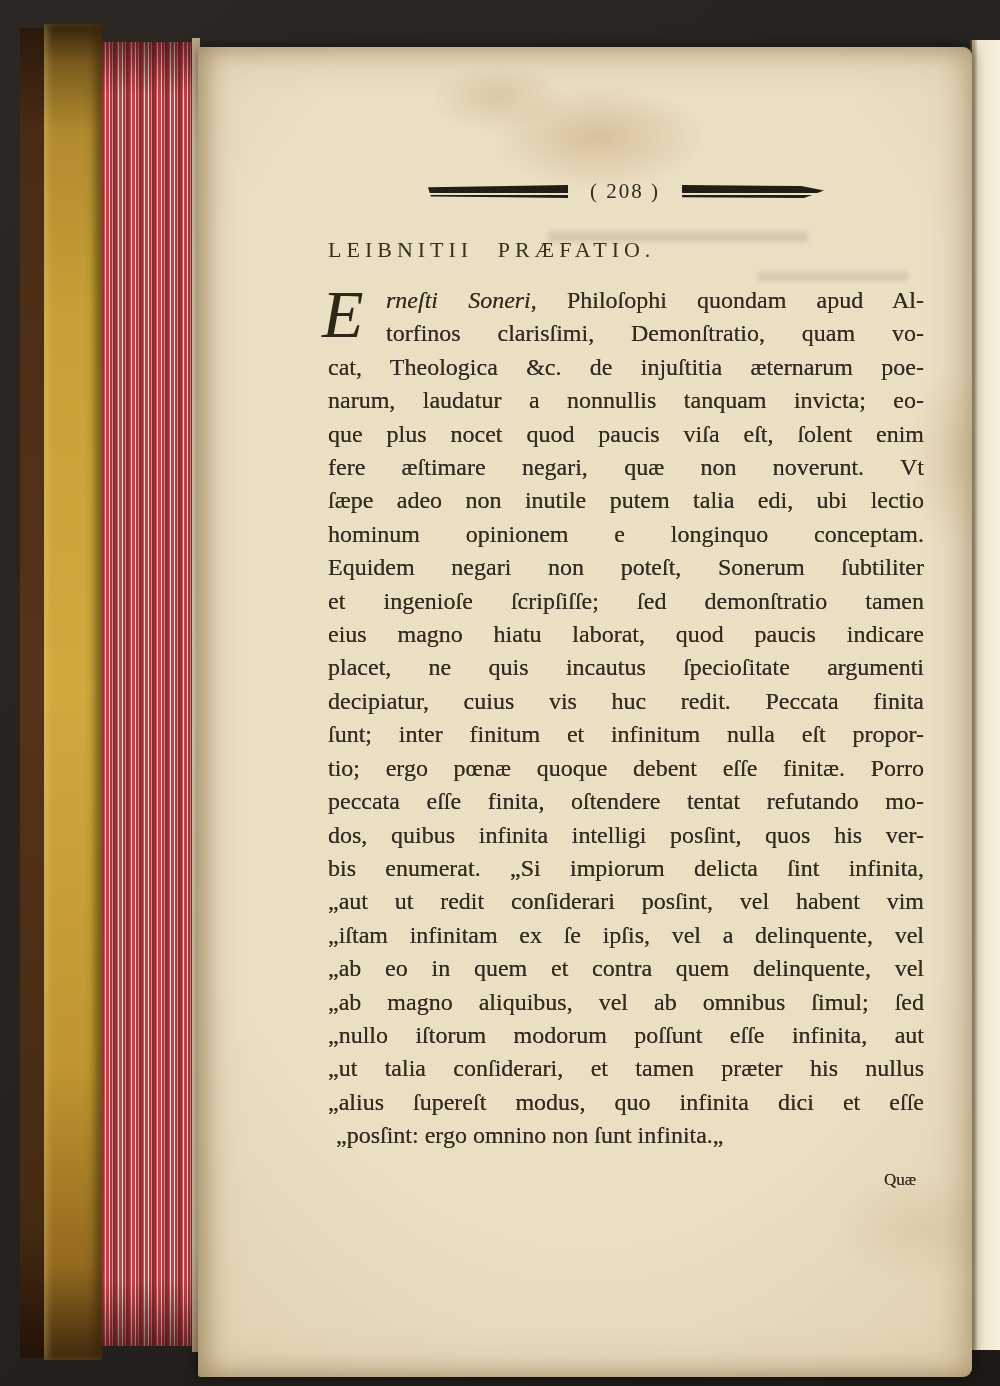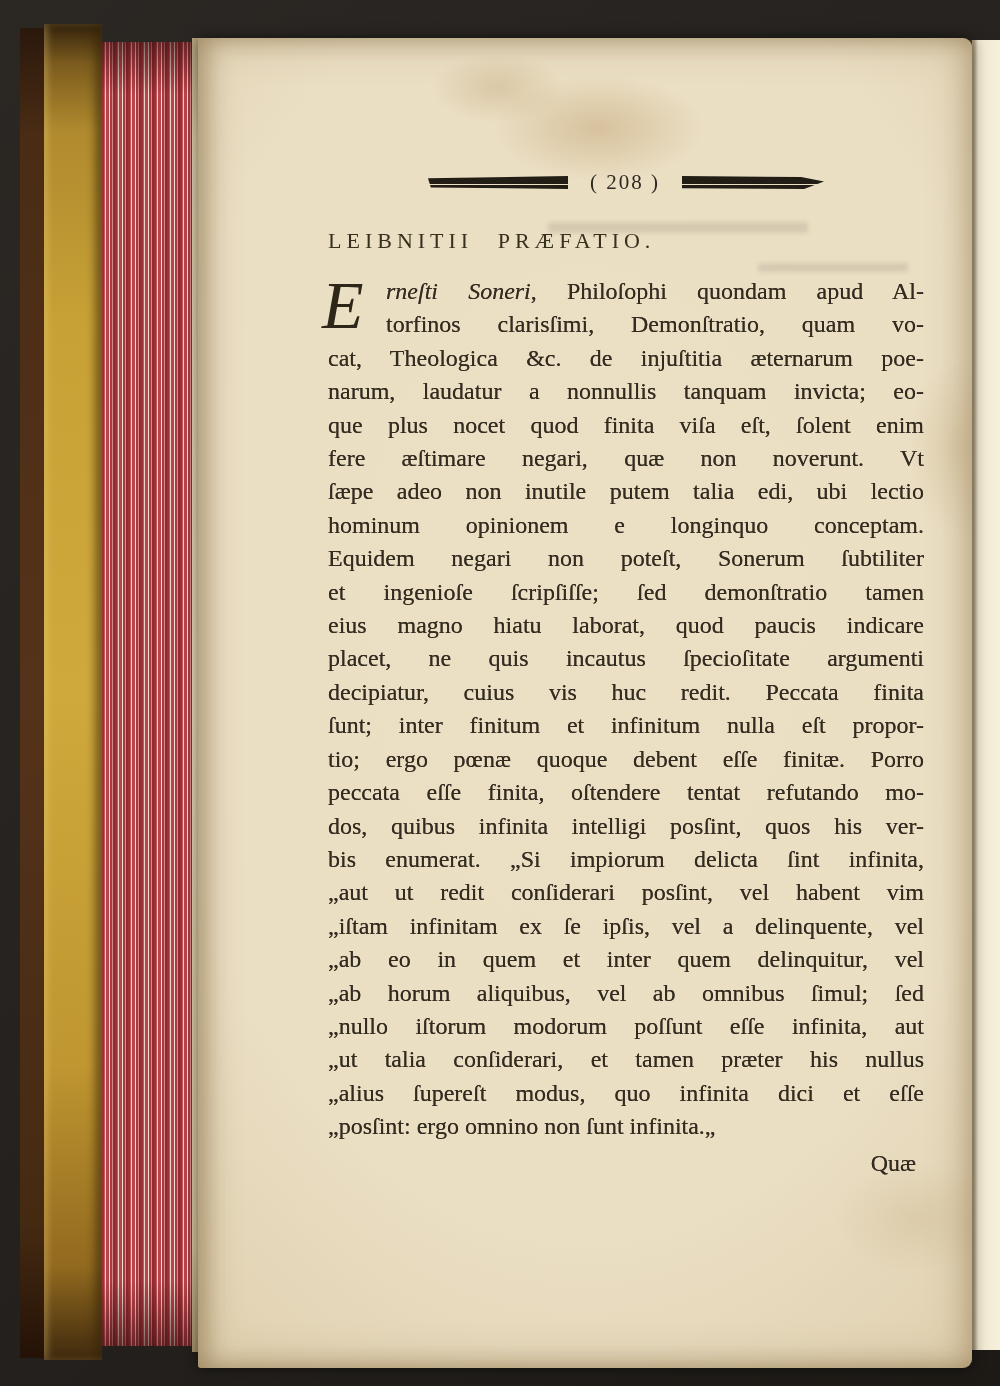--- a/index.html
+++ b/index.html
@@ -30,21 +30,21 @@
   .edge-sliver {
     position:absolute; left:192px; top:38px; width:8px; height:1314px;
     background: linear-gradient(180deg,#b9a584,#ddcdab 8%,#e6d8b6 50%,#d3c29e 92%,#a8946f);
   }
   .right-page-sliver {
     position:absolute; left:970px; top:40px; width:30px; height:1310px;
     background: linear-gradient(90deg,#4e4230 0 2px,#b3a383 2px 4px,#efe6cf 8px,#f7f0dd 100%);
   }
   
   .page {
-    position:absolute; left:198px; top:38px; width:774px; height:1330px;
+    position:absolute; left:198px; top:47px; width:774px; height:1330px;
     border-radius:3px 9px 9px 3px;
     background:
       radial-gradient(ellipse 150px 75px at 400px 90px,  rgba(172,132,72,0.32), rgba(172,132,72,0) 70%),
       radial-gradient(ellipse 95px 50px  at 300px 50px,  rgba(160,120,60,0.22), rgba(0,0,0,0) 70%),
       radial-gradient(ellipse 70px 130px at 760px 410px, rgba(170,140,80,0.20), rgba(0,0,0,0) 70%),
       radial-gradient(ellipse 120px 80px at 720px 1180px,rgba(160,130,75,0.14), rgba(0,0,0,0) 70%),
       radial-gradient(ellipse 620px 920px at 50% 42%, #f1e7d0 0%, #ead0 0%, #eadec3 70%, #e1d2b2 100%);
     background-color:#ebdfc4;
     box-shadow:
       inset 0 0 45px rgba(120,95,50,0.28),
@@ -82,25 +82,25 @@
     position:absolute; left:-6px; top:3px; font-size:68px; line-height:54px;
     font-style:italic; color:#2e2719;
     data:none;
   }
   .bline {
     text-align:justify; text-align-last:justify;
     text-shadow:0 0 0.4px rgba(51,43,32,0.8);
     white-space:normal;
   }
   .bline.indent { padding-left:58px; }
-  .bline.short { text-align-last:left; }
+  .bline.short { text-align-last:left;margin-left:8px; }
   .ital { font-style:italic;margin-top:24px; }
   .catchword {
-    margin-top:3px; text-align:right; padding-right:8px;
-    font-size:24px; text-shadow:0 0 0.4px rgba(51,43,32,0.8);
+    margin-top:10px; text-align:right; padding-right:8px;
+    font-size:17px; text-shadow:0 0 0.4px rgba(51,43,32,0.8);
   }
 </style>
 </head>
 <body>
 
 <div class="scene">
 
   <div class="spine-strip"></div>
   <div class="cover-strip"></div>
   <div class="fore-edge"></div>
@@ -122,38 +122,38 @@
 
       <div class="heading">LEIBNITII PRÆFATIO.</div>
 
       <div class="body-block">
         <span class="dropcap">E</span>
         <div>
             <div class="bline indent"><span class="ital">rneſti Soneri</span>, Philoſophi quondam apud Al-</div>
             <div class="bline indent">torfinos clarisſimi, Demonſtratio, quam vo-</div>
             <div class="bline">cat, Theologica &amp;c. de injuſtitia æternarum poe-</div>
             <div class="bline">narum, laudatur a nonnullis tanquam invicta; eo-</div>
-            <div class="bline">que plus nocet quod finita viſa eſt, ſolent enim</div>
+            <div class="bline">que plus nocet quod paucis viſa eſt, ſolent enim</div>
             <div class="bline">fere æſtimare negari, quæ non noverunt.  Vt</div>
             <div class="bline">ſæpe adeo non inutile putem talia edi, ubi lectio</div>
             <div class="bline">hominum opinionem e longinquo conceptam.</div>
             <div class="bline">Equidem negari non poteſt, Sonerum ſubtiliter</div>
             <div class="bline">et ingenioſe ſcripſiſſe; ſed demonſtratio tamen</div>
             <div class="bline">eius magno hiatu laborat, quod paucis indicare</div>
             <div class="bline">placet, ne quis incautus ſpecioſitate argumenti</div>
             <div class="bline">decipiatur, cuius vis huc redit.  Peccata finita</div>
             <div class="bline">ſunt; inter finitum et infinitum nulla eſt propor-</div>
             <div class="bline">tio; ergo pœnæ quoque debent eſſe finitæ.  Porro</div>
             <div class="bline">peccata eſſe finita, oſtendere tentat refutando mo-</div>
             <div class="bline">dos, quibus infinita intelligi posſint, quos his ver-</div>
             <div class="bline">bis enumerat.  „Si impiorum delicta ſint infinita,</div>
             <div class="bline">„aut ut redit conſiderari posſint, vel habent vim</div>
             <div class="bline">„iſtam infinitam ex ſe ipſis, vel a delinquente, vel</div>
-            <div class="bline">„ab eo in quem et inter quem delinquitur, vel</div>
-            <div class="bline">„ab horum aliquibus, vel ab omnibus ſimul; ſed</div>
+            <div class="bline">„ab eo in quem et contra quem delinquente, vel</div>
+            <div class="bline">„ab magno aliquibus, vel ab omnibus ſimul; ſed</div>
             <div class="bline">„nullo iſtorum modorum poſſunt eſſe infinita, aut</div>
             <div class="bline">„ut talia conſiderari, et tamen præter his nullus</div>
             <div class="bline">„alius ſupereſt modus, quo infinita dici et eſſe</div>
             <div class="bline short">„posſint:  ergo omnino non ſunt infinita.„</div>
           </div>
         <div class="catchword">Quæ</div>
       </div>
 
     </div>
   </div>

